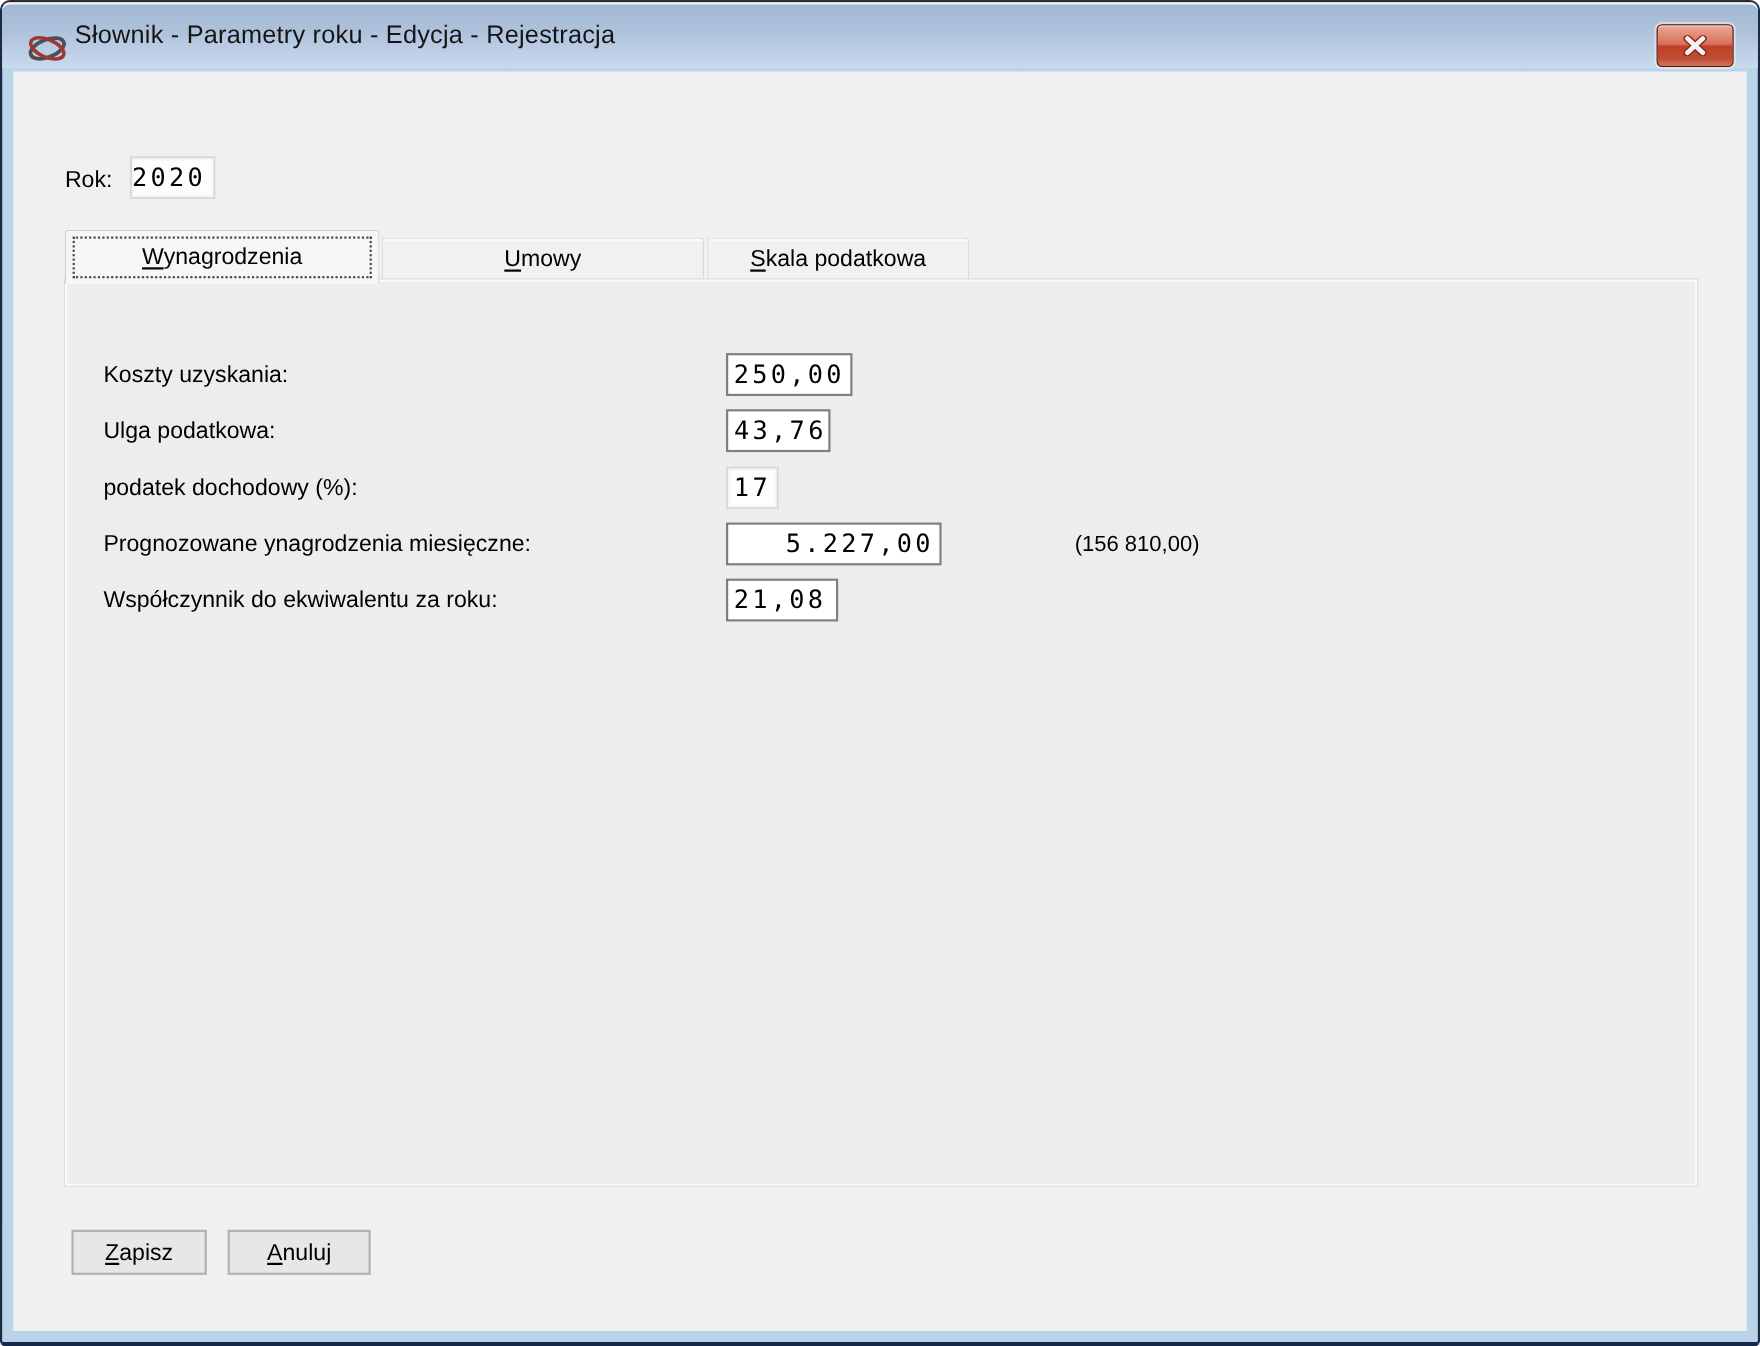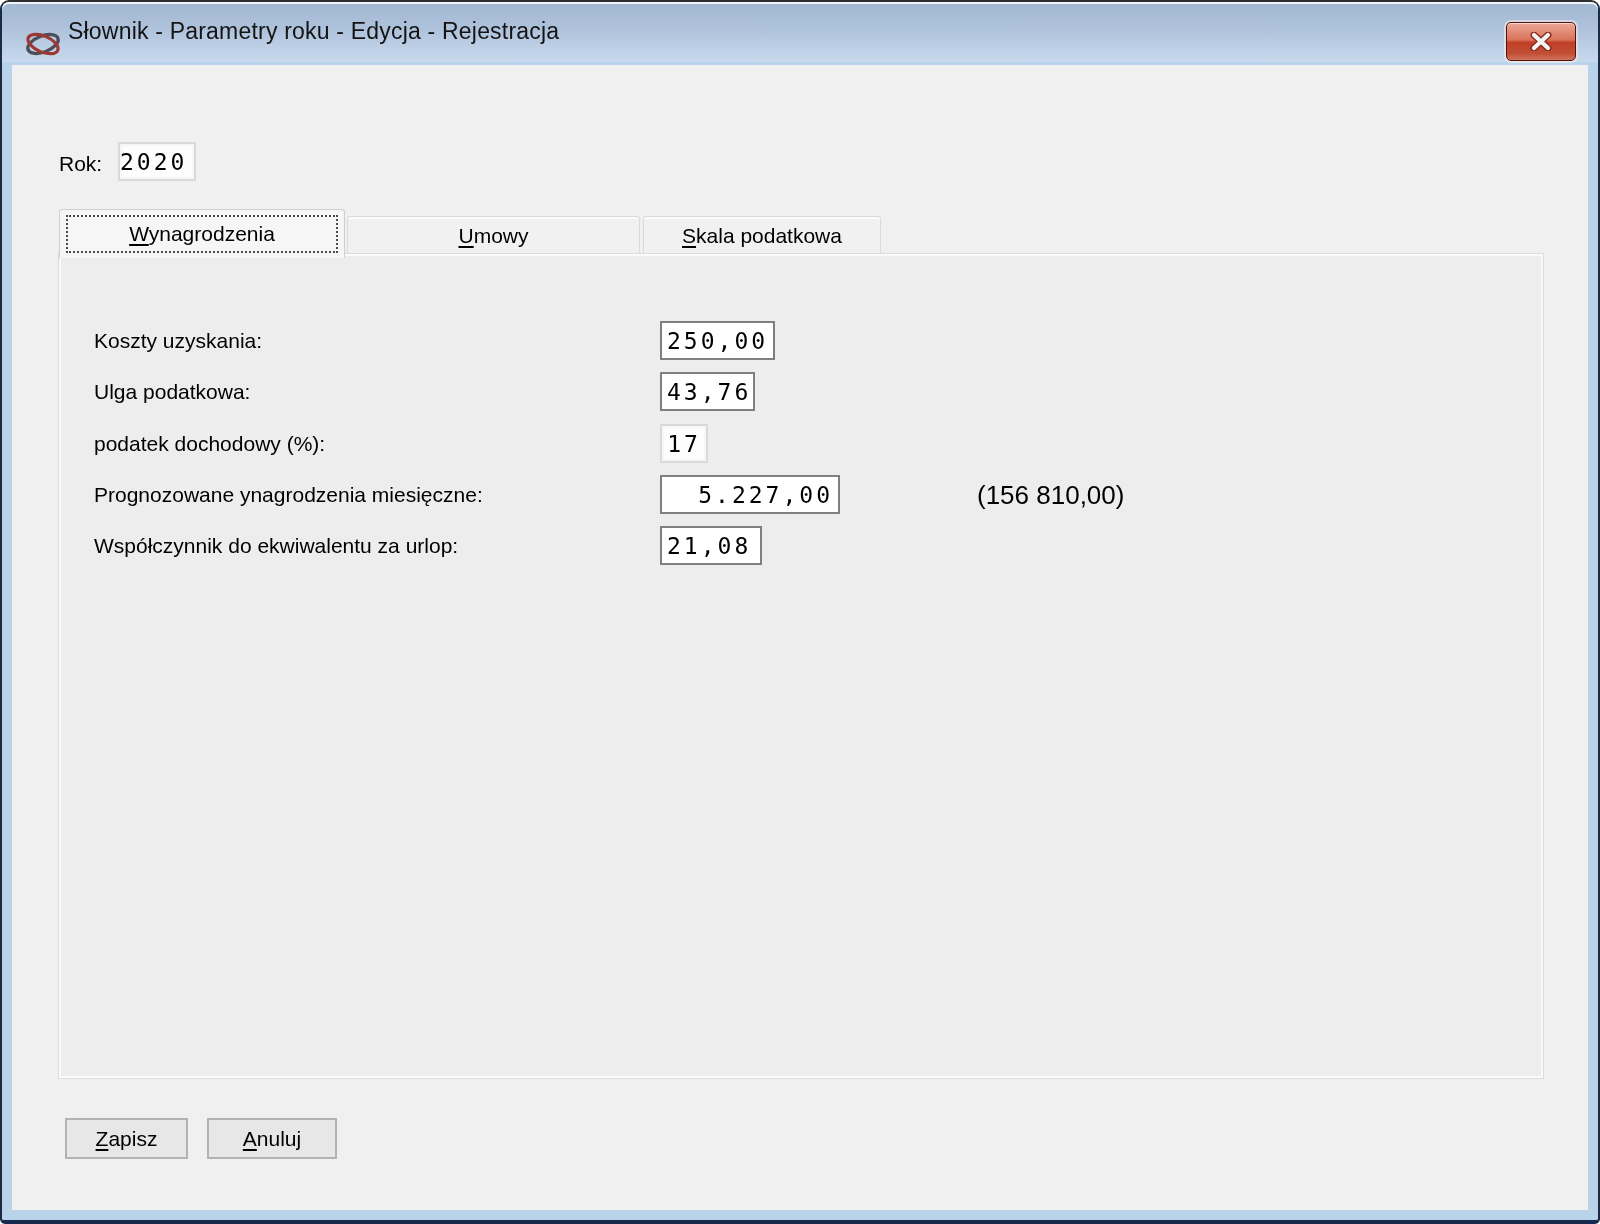--- a/index.html
+++ b/index.html
@@ -88,27 +88,27 @@
   .finput {
     position:absolute; left:599px; top:0; height:39px;
     background:#ffffff; border:2px solid #7f7f7f;
     font-family:"DejaVu Sans Mono", monospace; font-size:23px;
     letter-spacing:3px; color:#000; padding:0 5px;
   }
   .frow-0 .finput { width:115px; text-align:right; }
   .frow-1 .finput { width:95px; text-align:right; }
   .frow-2 .finput { width:48px;  text-align:center; padding:0 2px;
                     border:2px solid #d9d9d9; box-shadow:inset 0 0 0 2px #f6f6f6; background:#fdfdfd; }
-  .frow-3 .finput { width:180px; text-align:right; }
+  .frow-3 .finput { width:196px; text-align:right; }
   .frow-4 .finput { width:102px; text-align:left; }
   .frow-0 { top:65px; }  .frow-1 { top:116px; } .frow-2 { top:168px; }
   .frow-3 { top:219px; } .frow-4 { top:270px; }
   .fnote {
     position:absolute; left:916px; top:50%; transform:translateY(-50%);
-    font-size:26px; color:#000; white-space:nowrap;
+    font-size:20px; color:#000; white-space:nowrap;
   }
 
   
   .btn {
     position:absolute; top:1053px; height:41px;
     background:#e7e7e7; border:2px solid #b2b2b2;
     font-family:"Liberation Sans", sans-serif; font-size:21px; color:#000;
     cursor:pointer;
   }
   .btn-save   { left:53px;  width:123px; }
@@ -173,21 +173,21 @@
         <input class="finput" readonly="" value="17" style="">
       </div>
 
       <div class="frow frow-3">
         <span class="flabel">Prognozowane ynagrodzenia miesięczne:</span>
         <input class="finput" readonly="" value="5.227,00" style="">
         <span class="fnote">(156 810,00)</span>
       </div>
 
       <div class="frow frow-4">
-        <span class="flabel">Współczynnik do ekwiwalentu za urlop:</span>
+        <span class="flabel">Współczynnik do ekwiwalentu za roku:</span>
         <input class="finput" readonly="" value="21,08" style="">
       </div>
 
     </div>
 
     <button class="btn btn-save">
       <span><u>Z</u>apisz</span>
     </button>
     <button class="btn btn-cancel">
       <span><u>A</u>nuluj</span>

